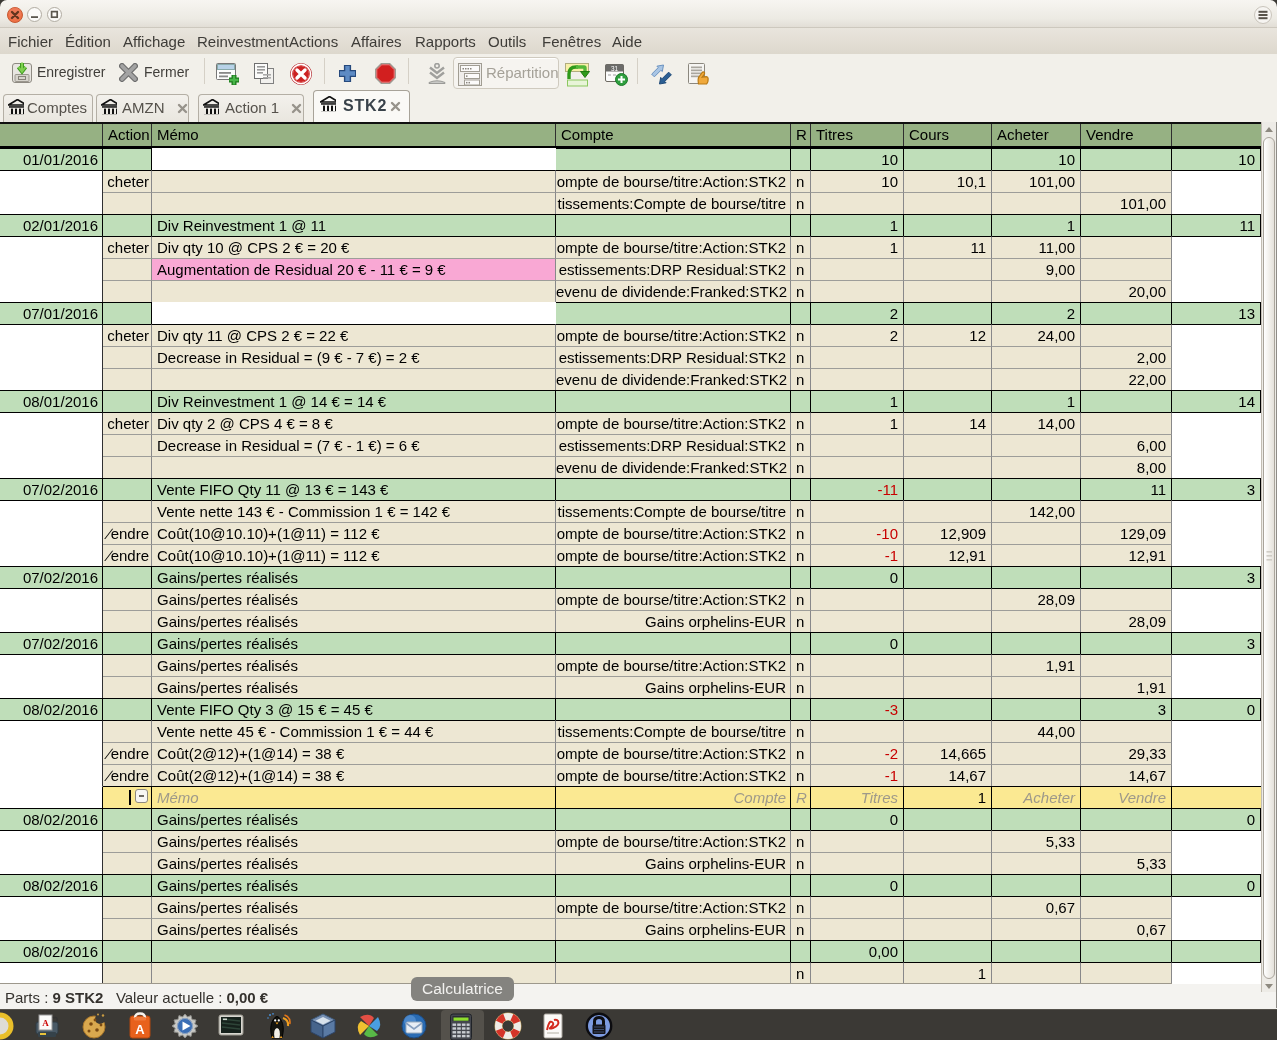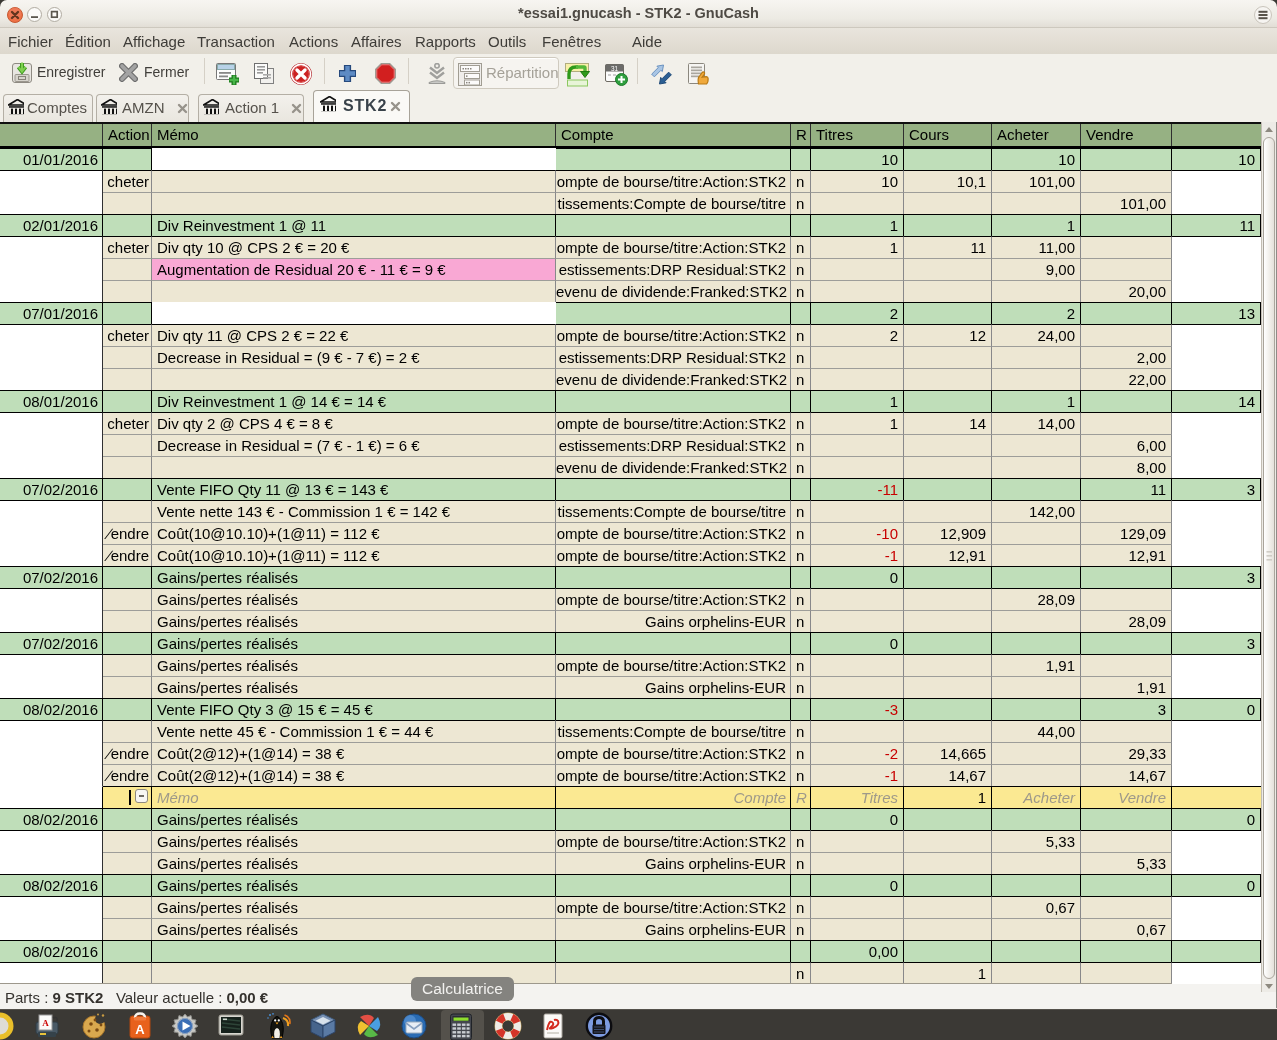--- a/index.html
+++ b/index.html
@@ -8,21 +8,20 @@
 .ar { text-align:right; } .al { text-align:left; padding-left:5px; }
 .pr4 { padding-right:4px; } .pr2 { padding-right:2px; } .pr5 { padding-right:5px; } .pl4 { padding-left:5px; }
 .ph { color:#9e998a; } .it { font-style:italic; }
 .neg { color:#c80000; }
 .vfrag { display:inline-block; transform:skewX(-8deg); }
 .menu span { position:absolute; top:5px; font-size:15px; color:#3e3c38; }
 </style></head><body>
 <div id="win">
 
   <div style="position:absolute;left:0;top:0;width:1277px;height:28px;background:linear-gradient(#f7f5f1,#eceae3 70%,#e2ded6);border-bottom:1px solid #cdc8be;border-radius:7px 7px 0 0;"></div>
-  <div style="position:absolute;left:0;top:0;width:1277px;height:28px;text-align:center;font-size:14.5px;font-weight:bold;color:#4e4a44;line-height:27px;">*essai1.gnucash - STK2 - GnuCash</div>
   <svg style="position:absolute;left:7px;top:7px;" width="16" height="16" viewBox="0 0 16 16">
       <circle cx="8" cy="8" r="7.5" fill="#ee7146" stroke="#c55a33"></circle>
       <circle cx="8" cy="6.5" r="6" fill="#ef8266" opacity="0.55"></circle>
       <path d="M5 5 L11 11 M11 5 L5 11" stroke="#63351e" stroke-width="2.4" stroke-linecap="round"></path>
     </svg>
     <svg style="position:absolute;left:27px;top:7px;" width="15" height="15" viewBox="0 0 15 15">
       <circle cx="7.5" cy="7.5" r="7" fill="#fbfaf8" stroke="#b0aba1"></circle>
       <rect x="4" y="9.2" width="7" height="1.8" fill="#5b574f"></rect>
     </svg>
     <svg style="position:absolute;left:47px;top:7px;" width="15" height="15" viewBox="0 0 15 15">
@@ -33,27 +32,27 @@
       <circle cx="9" cy="9" r="8.5" fill="#f6f4f1" stroke="#c9c4bb"></circle>
       <rect x="4.5" y="4.8" width="9" height="2" fill="#57524a"></rect>
       <rect x="4.5" y="8" width="9" height="2" fill="#57524a"></rect>
       <rect x="4.5" y="11.2" width="9" height="2" fill="#57524a"></rect>
     </svg>
 
   <div class="menu" style="position:absolute;left:0;top:28px;width:1277px;height:26px;background:linear-gradient(#e9e5dd,#ddd8cd);">
     <span style="left:8px;">Fichier</span>
       <span style="left:65px;">Édition</span>
       <span style="left:123px;">Affichage</span>
-    <span style="left:197px;">Transaction</span>
+    <span style="left:197px;">Reinvestment</span>
       <span style="left:289px;">Actions</span>
       <span style="left:351px;">Affaires</span>
     <span style="left:415px;">Rapports</span>
       <span style="left:488px;">Outils</span>
       <span style="left:542px;">Fenêtres</span>
-    <span style="left:612px;margin-left:20px;">Aide</span>
+    <span style="left:612px;">Aide</span>
   </div>
 
   <div style="position:absolute;left:0;top:54px;width:1277px;height:68px;background:#f2f0ea;"></div>
   <svg style="position:absolute;left:10px;top:61px;" width="24" height="24" viewBox="0 0 24 24">
       <rect x="2.5" y="2.5" width="19" height="19" rx="2.5" fill="#e8e6e1" stroke="#8e8a82"></rect>
       <rect x="5" y="13.5" width="14" height="7" rx="1" fill="#d6d3cc" stroke="#9b978e"></rect>
       <rect x="8.5" y="15.5" width="7" height="3" fill="none" stroke="#87837a"></rect>
       <path d="M12 2 L12 9 M8.5 6 L12 10.5 L15.5 6" stroke="#3f9b1f" stroke-width="4" fill="none"></path>
       <path d="M12 1.5 L12 9 M8.5 6 L12 10.5 L15.5 6" stroke="#7ed04f" stroke-width="2" fill="none"></path>
     </svg>

